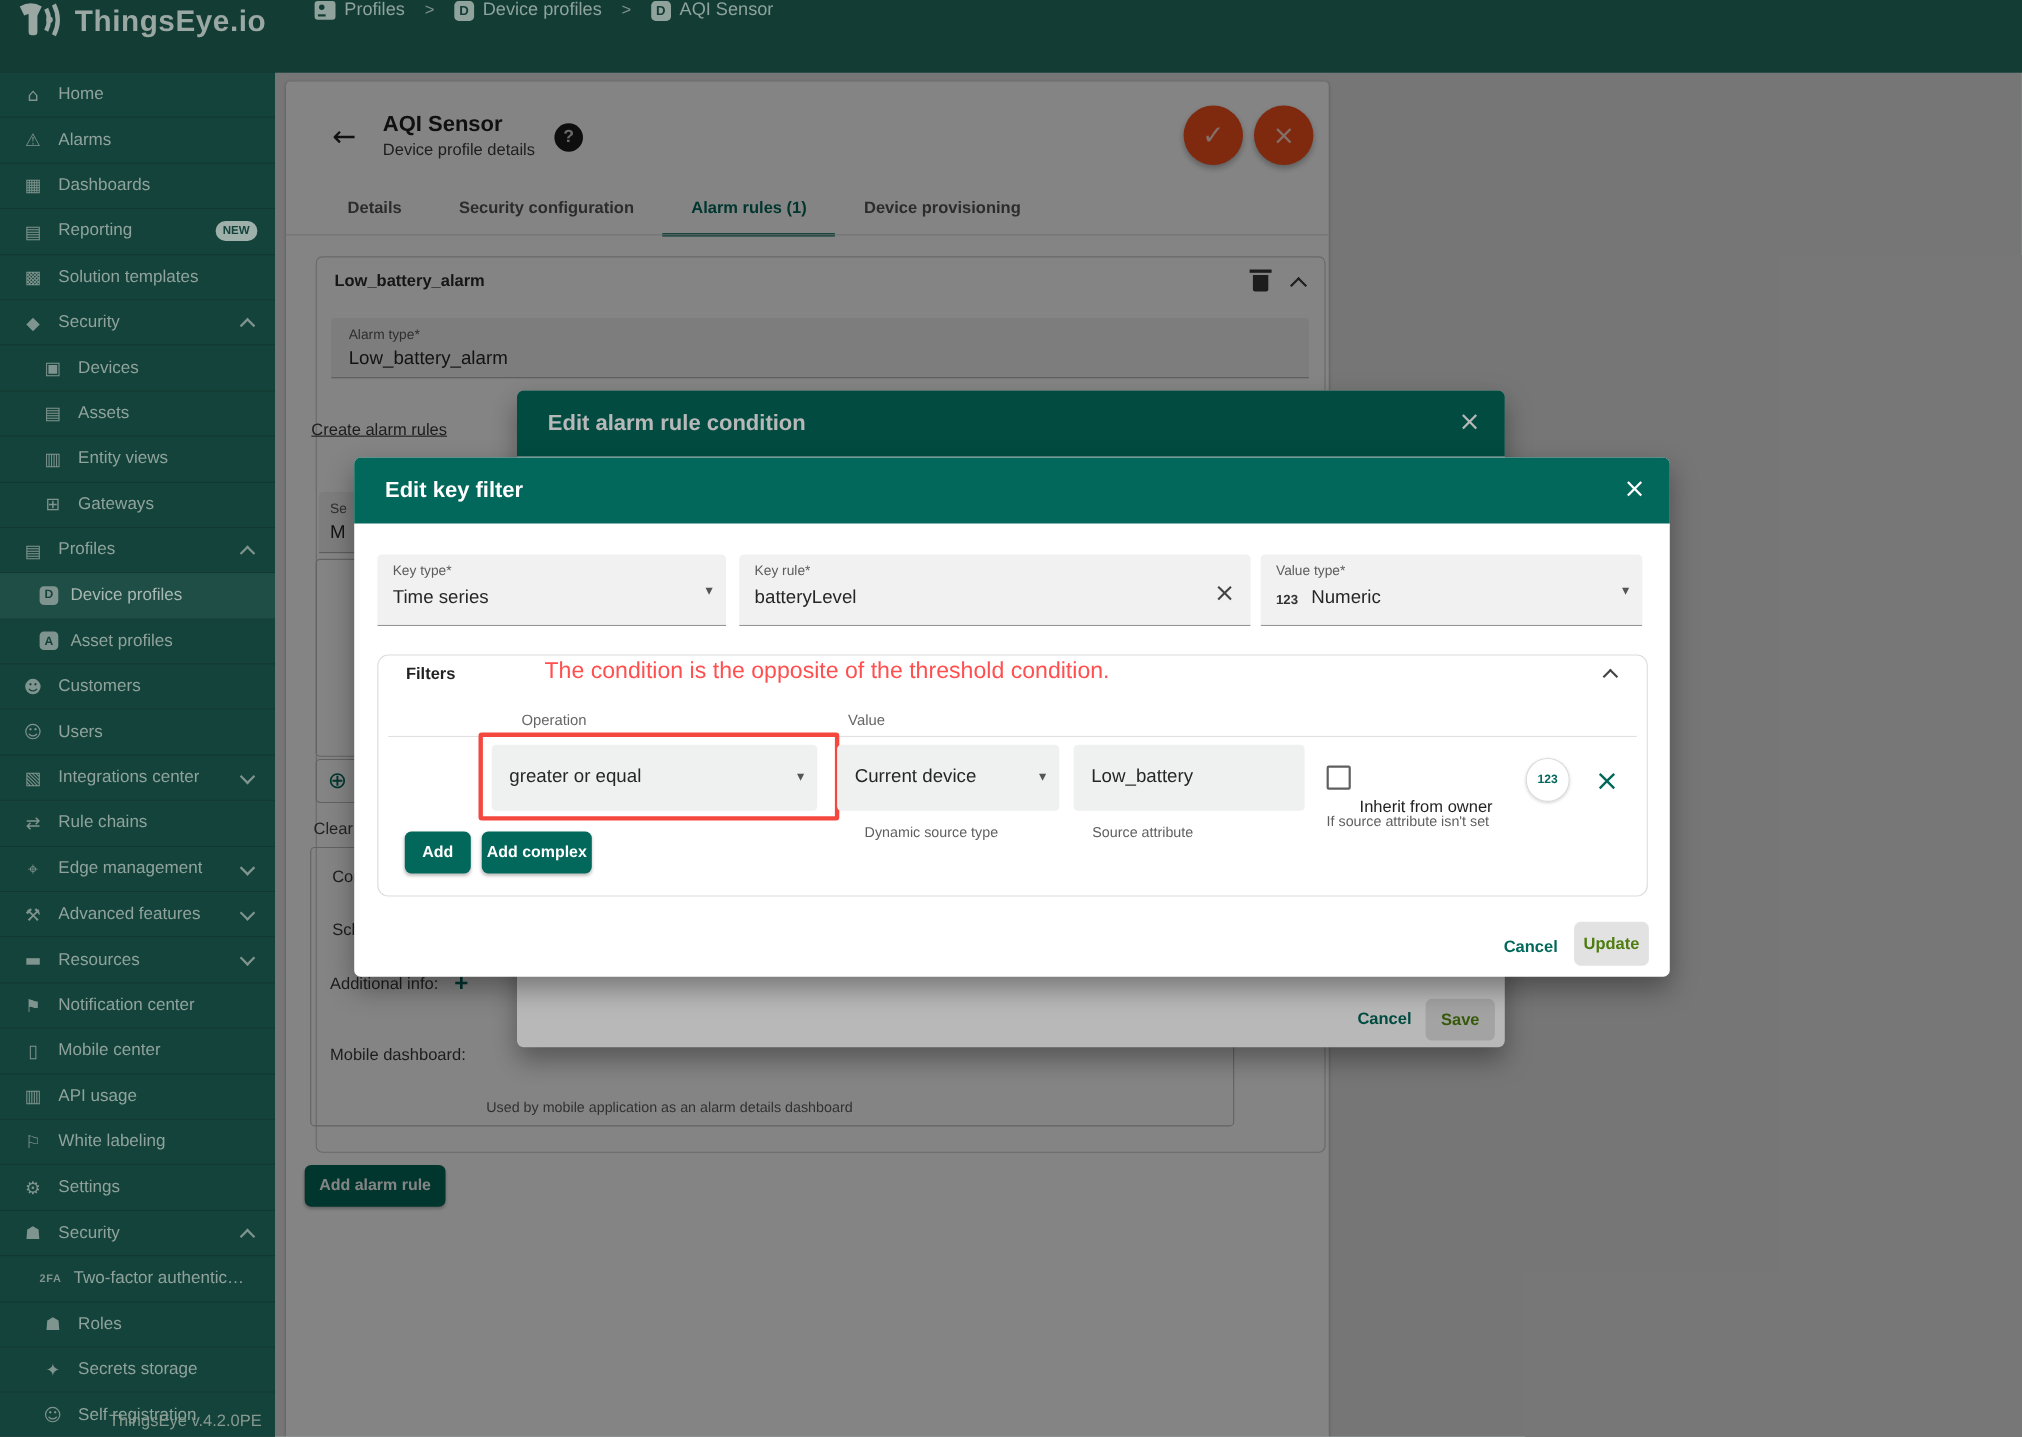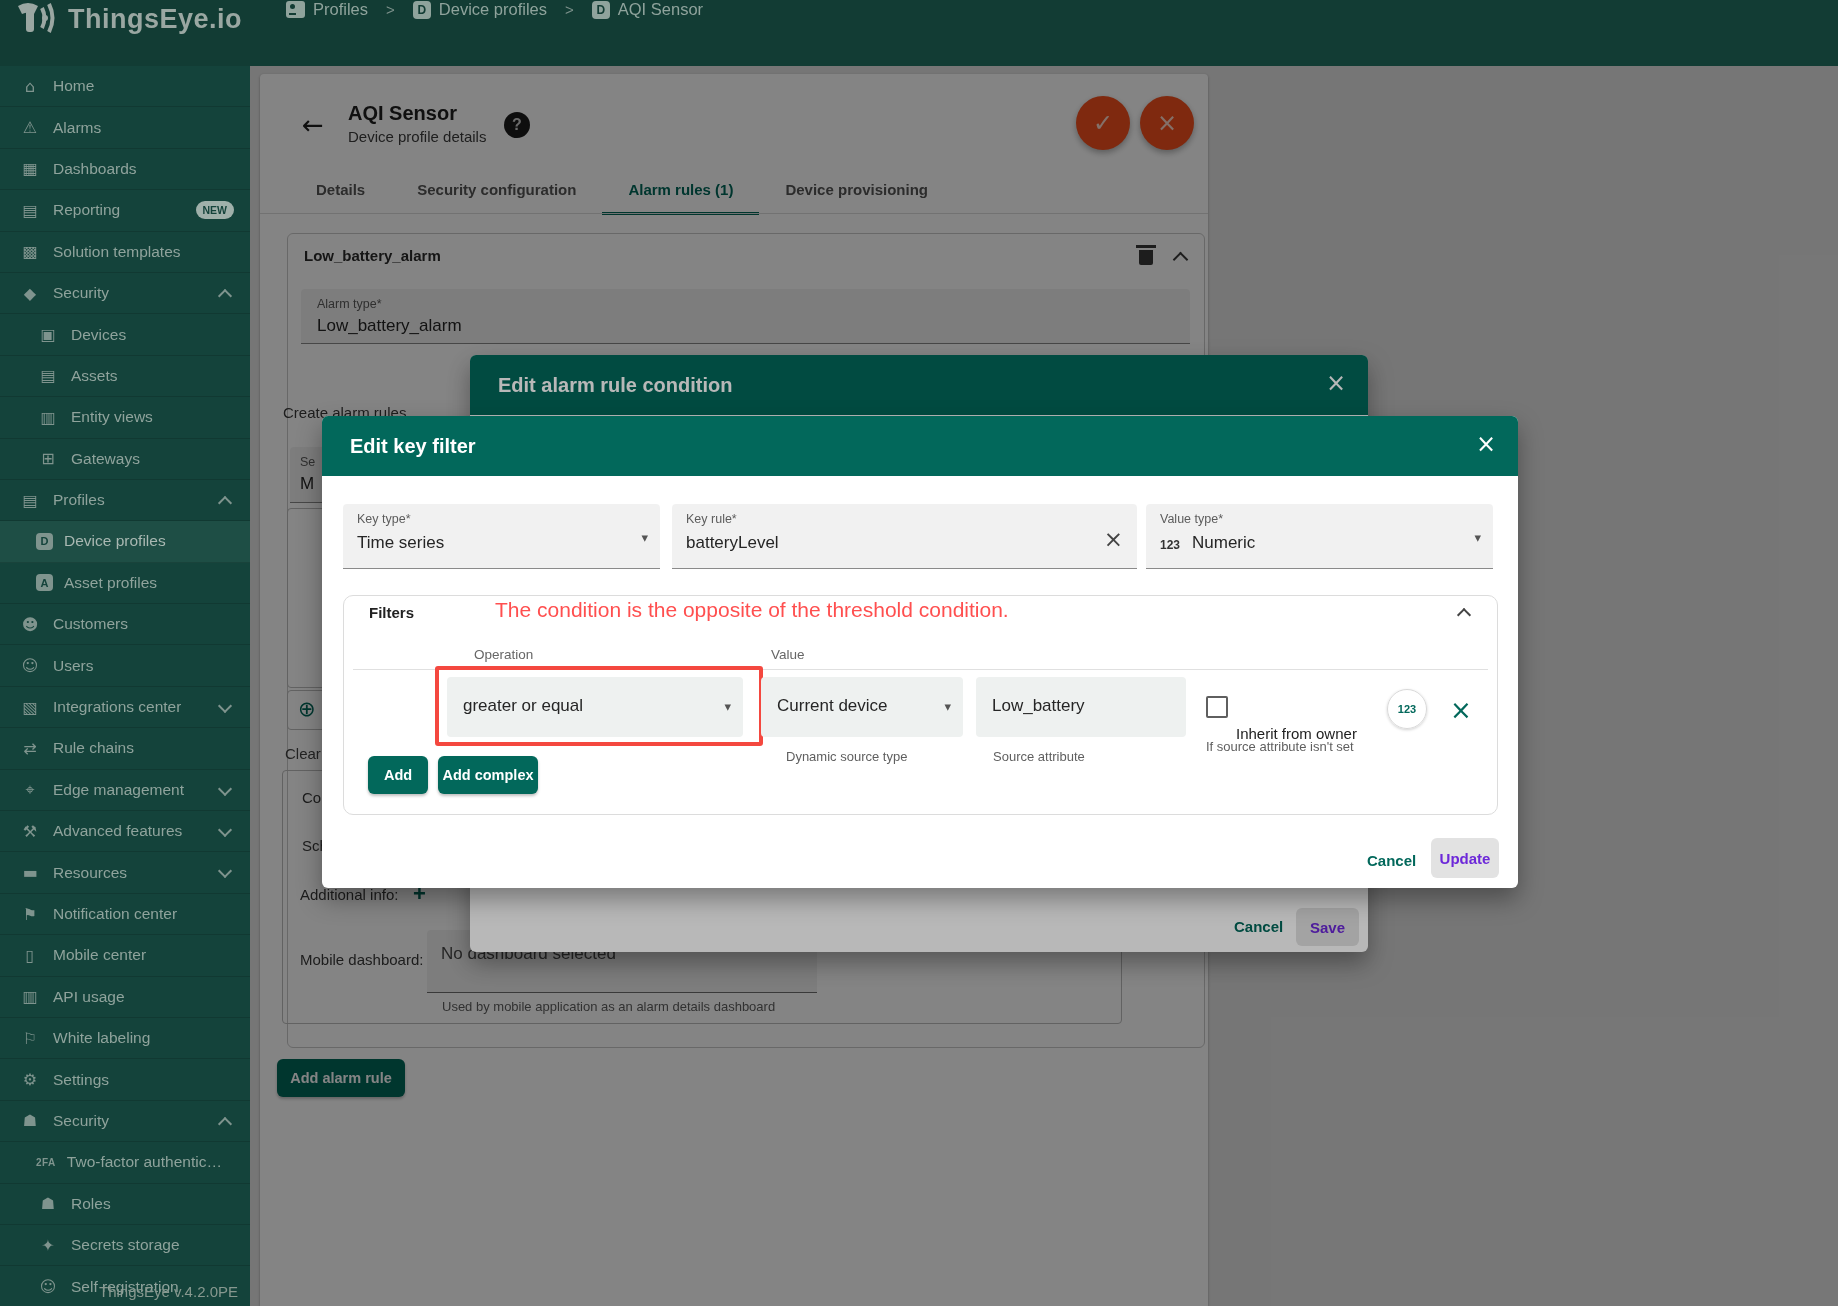--- a/index.html
+++ b/index.html
@@ -110,21 +110,21 @@
   .op-field{position:absolute;background:#eef1f0;border-radius:4px;height:60px;top:81px;}
   .op-field .fvalue{position:absolute;left:16px;top:19px;}
   .hint{position:absolute;font-size:13px;color:#5f5f5f;white-space:nowrap;}
   .checkbox{position:absolute;left:862px;top:100px;width:18px;height:18px;border:2px solid #5f5f5f;border-radius:2px;}
   .cb-label{position:absolute;left:892px;top:101px;font-size:15px;color:#222;margin-top:28px;}
   .badge-123{position:absolute;left:1043px;top:93px;width:38px;height:38px;border:1px solid #d9d9d9;border-radius:50%;
              box-shadow:0 1px 3px rgba(0,0,0,.18);display:flex;align-items:center;justify-content:center;
              font-size:11px;font-weight:bold;color:#02685b;}
   .remove-x{position:absolute;left:1106px;top:99px;font-size:26px;color:#02685b;font-family:"DejaVu Sans",sans-serif;}
   .link-btn{font-size:15px;font-weight:bold;color:#02685b;}
-  .disabled-btn{display:flex;align-items:center;justify-content:center;background:#e2e2e2;color:#6d28d9;
+  .disabled-btn{display:flex;align-items:center;justify-content:center;background:#e2e2e2;color:#4d7c0f;
                 font-size:15px;font-weight:bold;border-radius:6px;}
 </style>
 </head>
 <body>
 
 <div class="topbar">
   <div class="logo-wrap">
     <svg width="46" height="38" viewBox="0 0 46 38">
       <path d="M4 6 Q14 0 24 6 L20 14 Q14 11 8 14 Z" fill="#9aa7a2"></path>
       <rect x="12" y="10" width="8" height="22" rx="3" fill="#9aa7a2"></rect>
@@ -307,39 +307,36 @@
           <div class="can"></div>
         </div>
       <div class="panel-chev"></div>
       <div class="ffield abs" style="left:13px;top:55px;width:889px;height:54px;">
         <div class="flabel abs" style="left:16px;top:8px;">Alarm type*</div>
         <div class="fvalue abs" style="left:16px;top:27px;">Low_battery_alarm</div>
       </div>
     </div>
   </div>
 
-  <div class="behind-text" style="left:33px;top:338px;">Create alarm rules</div>
+  <div class="behind-text" style="left:33px;top:316px;text-decoration:underline;">Create alarm rules</div>
   <div class="ffield abs" style="left:40px;top:381px;width:120px;height:55px;">
     <div class="flabel abs" style="left:10px;top:8px;">Se</div>
     <div class="fvalue abs" style="left:10px;top:27px;">M</div>
   </div>
   <div class="behind-box" style="left:37px;top:442px;width:838px;height:178px;"></div>
   <div class="behind-box" style="left:37px;top:624px;width:46px;height:38px;">
     <span class="teal abs" style="left:10px;top:6px;font-size:21px;font-family:'DejaVu Sans',sans-serif;">⊕</span>
   </div>
   <div class="behind-text" style="left:35px;top:679px;color:#444;">Clear</div>
   <div class="behind-box" style="left:32px;top:704px;width:838px;height:252px;">
     <div class="behind-text" style="left:19px;top:18px;">Con</div>
     <div class="behind-text" style="left:19px;top:66px;">Sch</div>
     <div class="behind-text" style="left:17px;top:115px;">Additional info:</div>
     <span class="teal abs" style="left:130px;top:110px;font-size:22px;font-weight:bold;">+</span>
     <div class="behind-text" style="left:17px;top:180px;">Mobile dashboard:</div>
-    <div class="ffield abs" style="left:144px;top:159px;width:390px;height:62px;border-bottom:1px solid #6f6f6f;">
-      <div class="fvalue abs" style="left:14px;top:14px;color:#4a4a4a;">No dashboard selected</div>
-    </div>
     <div class="hint" style="left:159px;top:228px;">Used by mobile application as an alarm details dashboard</div>
   </div>
   <div class="btn abs" style="left:27px;top:993px;width:128px;height:38px;">Add alarm rule</div>
 
   <div class="backdrop a"></div>
 
   <div class="dialog back-dialog">
     <div class="dlg-head">
       <span class="dlg-title">Edit alarm rule condition</span>
       <span class="dlg-x">×</span>

